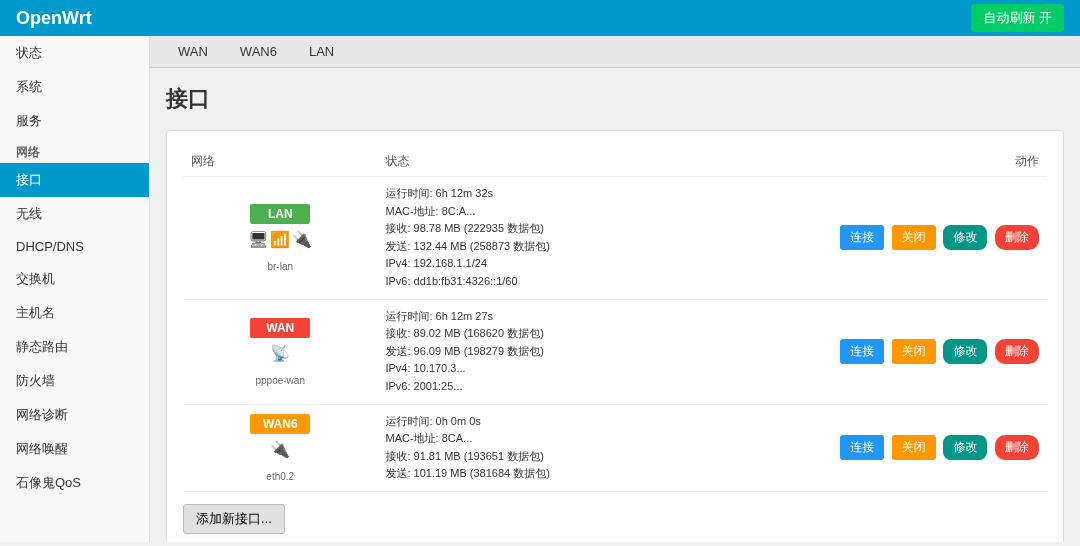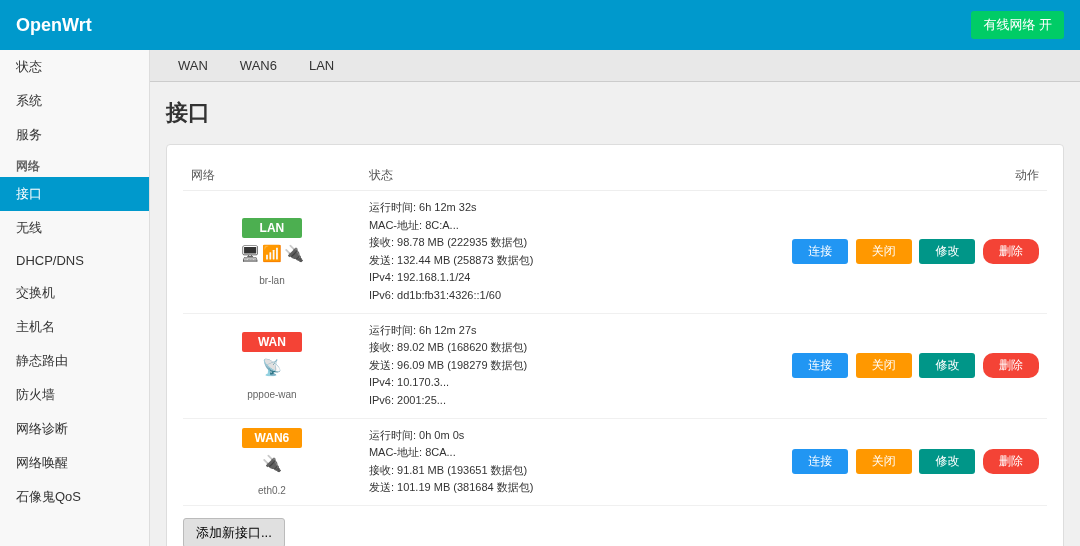--- a/index.html
+++ b/index.html
@@ -2,21 +2,21 @@
 <html><head>
   <meta charset="utf-8">
   <style>
     * { box-sizing: border-box; margin: 0; padding: 0; }
     body { font-family: Arial, sans-serif; font-size: 13px; background: #f0f0f0; color: #333; }
 
     
     .header {
       background: #0099cc;
       color: white;
-      height: 50px;
+      height: 36px;
       display: flex;
       align-items: center;
       justify-content: space-between;
       padding: 0 16px;
     }
     .header-logo {
       font-size: 18px;
       font-weight: bold;
       color: white;
     }
@@ -155,31 +155,31 @@
     }
 
     .status-text {
       font-size: 11px;
       color: #333;
       line-height: 1.6;
     }
 
     .action-btn {
       display: inline-block;
-      padding: 4px 16px;
+      padding: 4px 10px;
       border-radius: 3px;
       border: none;
       color: white;
       cursor: pointer;
       font-size: 12px;
       margin-left: 4px;
     }
     .btn-blue { background: #2196F3; }
     .btn-orange { background: #ff9800; }
-    .btn-teal { background: #009688; }
+    .btn-teal { background: #009688; border-radius: 8px; }
     .btn-red { background: #f44336; border-radius: 10px; }
 
     .add-iface-btn {
       margin-top: 12px;
       background: #e0e0e0;
       border: 1px solid #bbb;
       padding: 5px 12px;
       border-radius: 3px;
       cursor: pointer;
       font-size: 13px;
@@ -202,21 +202,21 @@
     .actions-cell {
       white-space: nowrap;
       min-width: 200px;
     }
   </style>
 </head>
 <body>
 
 <div class="header">
   <span class="header-logo">OpenWrt</span>
-  <button class="header-btn">有线网络 开</button>
+  <button class="header-btn">自动刷新 开</button>
 </div>
 
 <div class="layout">
 
   <div class="sidebar">
     <div class="sidebar-item">状态</div>
     <div class="sidebar-item">系统</div>
     <div class="sidebar-item">服务</div>
     <div class="sidebar-section">网络</div>
     <div class="sidebar-item active">接口</div>

